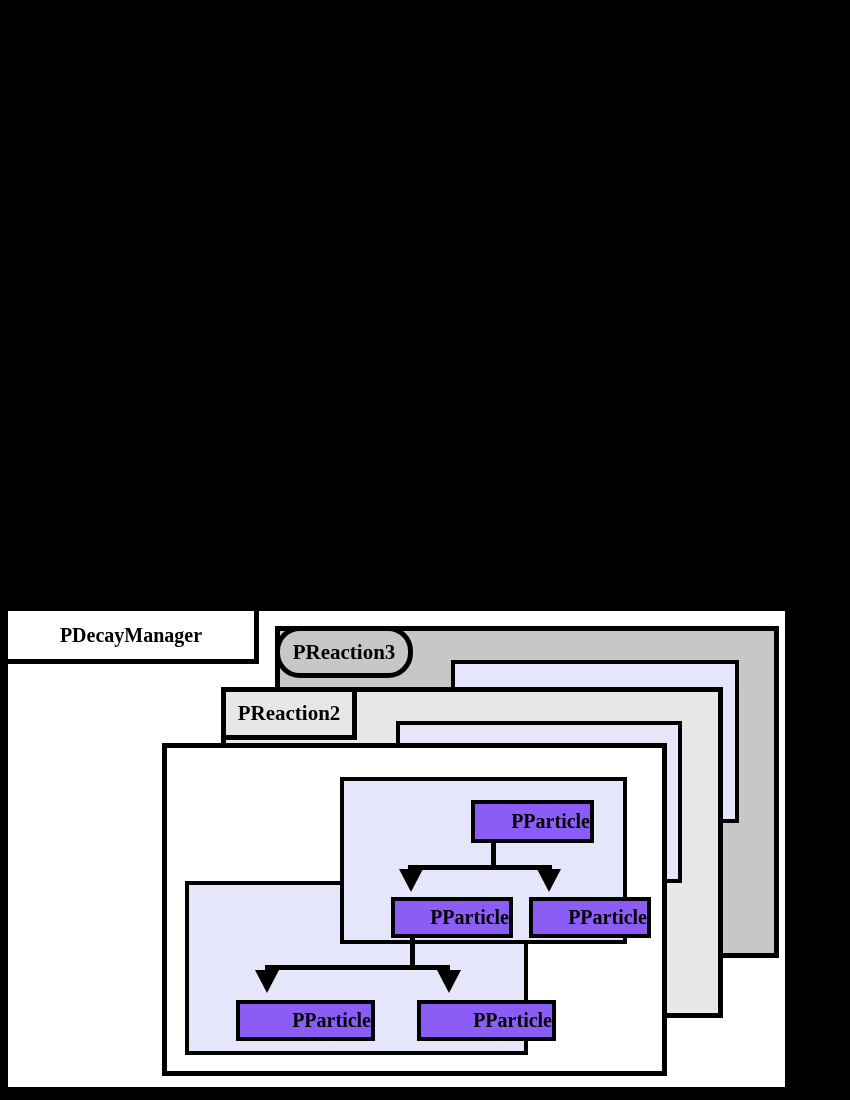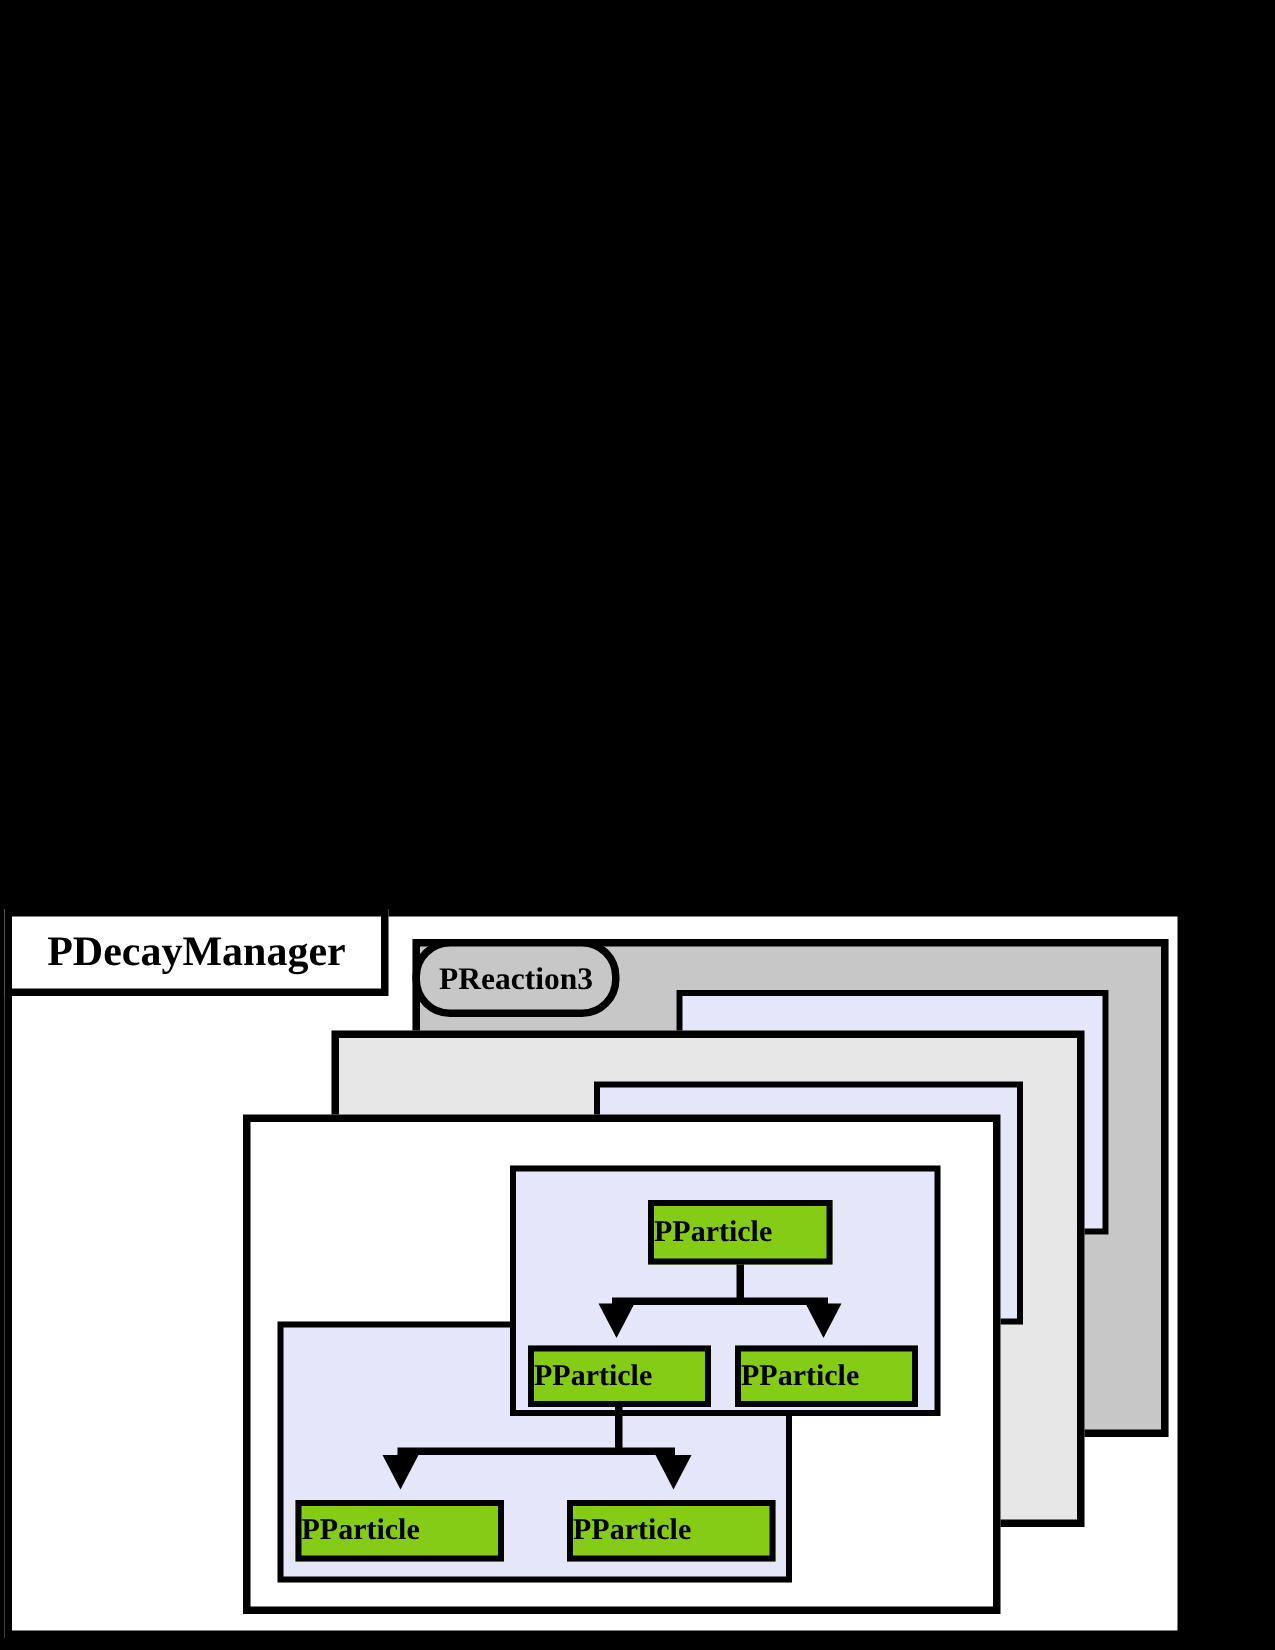--- a/index.html
+++ b/index.html
@@ -18,21 +18,21 @@
     color: #000;
   }
   .abs { position: absolute; box-sizing: border-box; }
 
   
   .win  { border: 5px solid #000; }
   .tab  { border: 5px solid #000; display: flex; align-items: center; justify-content: center; }
   .evt  { border: 4px solid #000; background: #e6e6fa; }
 
   .pdm-body { left: 3px;   top: 606px; width: 787px; height: 486px; background: #fff; }
-  .pdm-tab  { left: 3px;   top: 606px; width: 256px; height: 58px;  background: #fff; font-size: 28px; }
+  .pdm-tab  { left: 3px;   top: 606px; width: 256px; height: 58px;  background: #fff; font-size: 20px; }
 
   .r3-body  { left: 275px; top: 626px; width: 504px; height: 332px; background: #c7c7c7; }
   .r3-tab   { left: 275px; top: 626px; width: 138px; height: 52px;  background: #c7c7c7; font-size: 21px; border-radius: 25px; }
   .r3-evt   { left: 451px; top: 660px; width: 288px; height: 163px; }
 
   .r2-body  { left: 221px; top: 687px; width: 502px; height: 331px; background: #e7e7e7; }
   .r2-tab   { left: 221px; top: 687px; width: 136px; height: 53px;  background: #e7e7e7; font-size: 21px; }
   .r2-evt   { left: 396px; top: 721px; width: 286px; height: 162px; }
 
   .r1-body  { left: 162px; top: 743px; width: 505px; height: 333px; background: #fff; }
@@ -55,23 +55,24 @@
     border-top: 23px solid #000;
   }
   .a1 { left: 399px; top: 869px; }
   .a2 { left: 537px; top: 869px; }
   .a3 { left: 255px; top: 970px; }
   .a4 { left: 437px; top: 970px; }
 
   
   .particle {
     border: 4px solid #000;
-    background: #84cc16;
-    display: flex; align-items: center; justify-content: flex-start;
+    background: #8b5cf6;
+    display: flex; align-items: center; justify-content: flex-end;
     font-size: 20px;
+    margin-left: 39px;
   }
   .p-root        { left: 432px; top: 800px;  width: 123px; height: 43px; }
   .p-child-left  { left: 352px; top: 897px;  width: 122px; height: 41px; }
   .p-child-right { left: 490px; top: 897px;  width: 122px; height: 41px; }
   .p-grand-left  { left: 197px; top: 1000px; width: 139px; height: 41px; }
   .p-grand-right { left: 378px; top: 1000px; width: 139px; height: 41px; }
 </style>
 </head>
 <body>
 
@@ -82,20 +83,23 @@
     <span>PDecayManager</span>
   </div>
 
   <div class="abs win r3-body"></div>
   <div class="abs tab r3-tab">
     <span>PReaction3</span>
   </div>
   <div class="abs evt r3-evt"></div>
 
   <div class="abs win r2-body"></div>
+  <div class="abs tab r2-tab">
+    <span>PReaction2</span>
+  </div>
   <div class="abs evt r2-evt"></div>
 
   <div class="abs win r1-body"></div>
   <div class="abs evt r1-evt-lower"></div>
   <div class="abs evt r1-evt-upper"></div>
 
   <div class="abs line v1"></div>
   <div class="abs line h1"></div>
   <div class="abs arrow a1"></div>
   <div class="abs arrow a2"></div>

